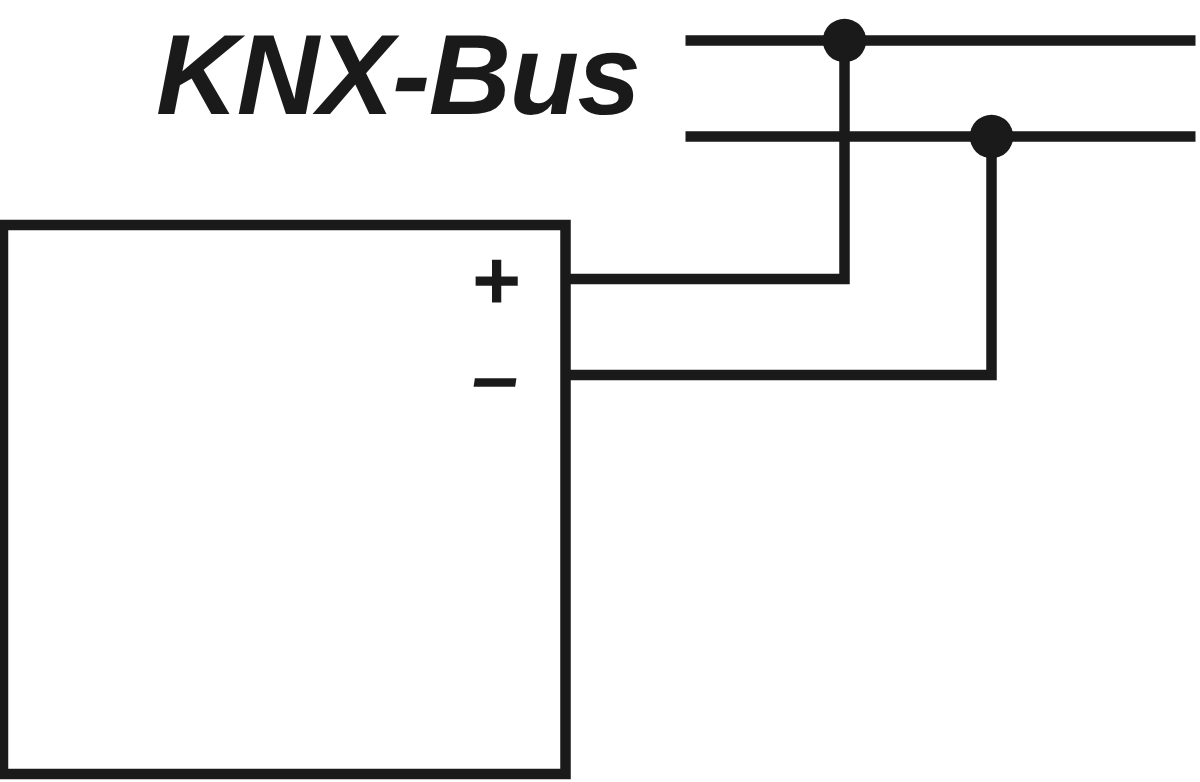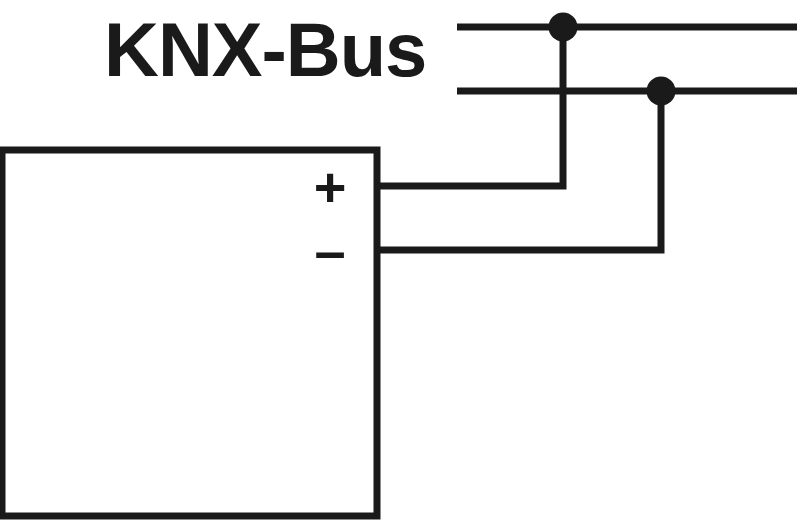--- a/index.html
+++ b/index.html
@@ -37,21 +37,21 @@
     font-family: "Liberation Sans", sans-serif;
     font-weight: bold;
     font-size: 56px;
     fill: #1a1a1a;
     text-anchor: middle;
   }
 </style>
 </head>
 <body>
 
-<div id="diagram-root" style="width: 800px; height: 521px; background: rgb(255, 255, 255);">
+<div id="diagram-root" style="width: 800px; height: 521px; background: rgb(255, 255, 255); font-style: italic;">
 
   <svg id="diagram-svg" viewBox="0 0 800 521" xmlns="http://www.w3.org/2000/svg" style="width: 800px; height: 521px;">
 
     <rect class="device-box" x="2" y="150" width="375" height="366" fill="none" stroke="#1a1a1a" stroke-width="7"></rect>
 
     <path class="wire wire-positive" d="M 377 186 L 563 186 L 563 27" fill="none" stroke="#1a1a1a" stroke-width="7" stroke-linecap="butt" stroke-linejoin="miter"></path>
 
     <path class="wire wire-negative" d="M 377 250 L 661 250 L 661 91" fill="none" stroke="#1a1a1a" stroke-width="7" stroke-linecap="butt" stroke-linejoin="miter"></path>
 
     <line class="bus-line bus-line-top" x1="457" y1="27" x2="797" y2="27" stroke="#1a1a1a" stroke-width="7" stroke-linecap="butt"></line>

